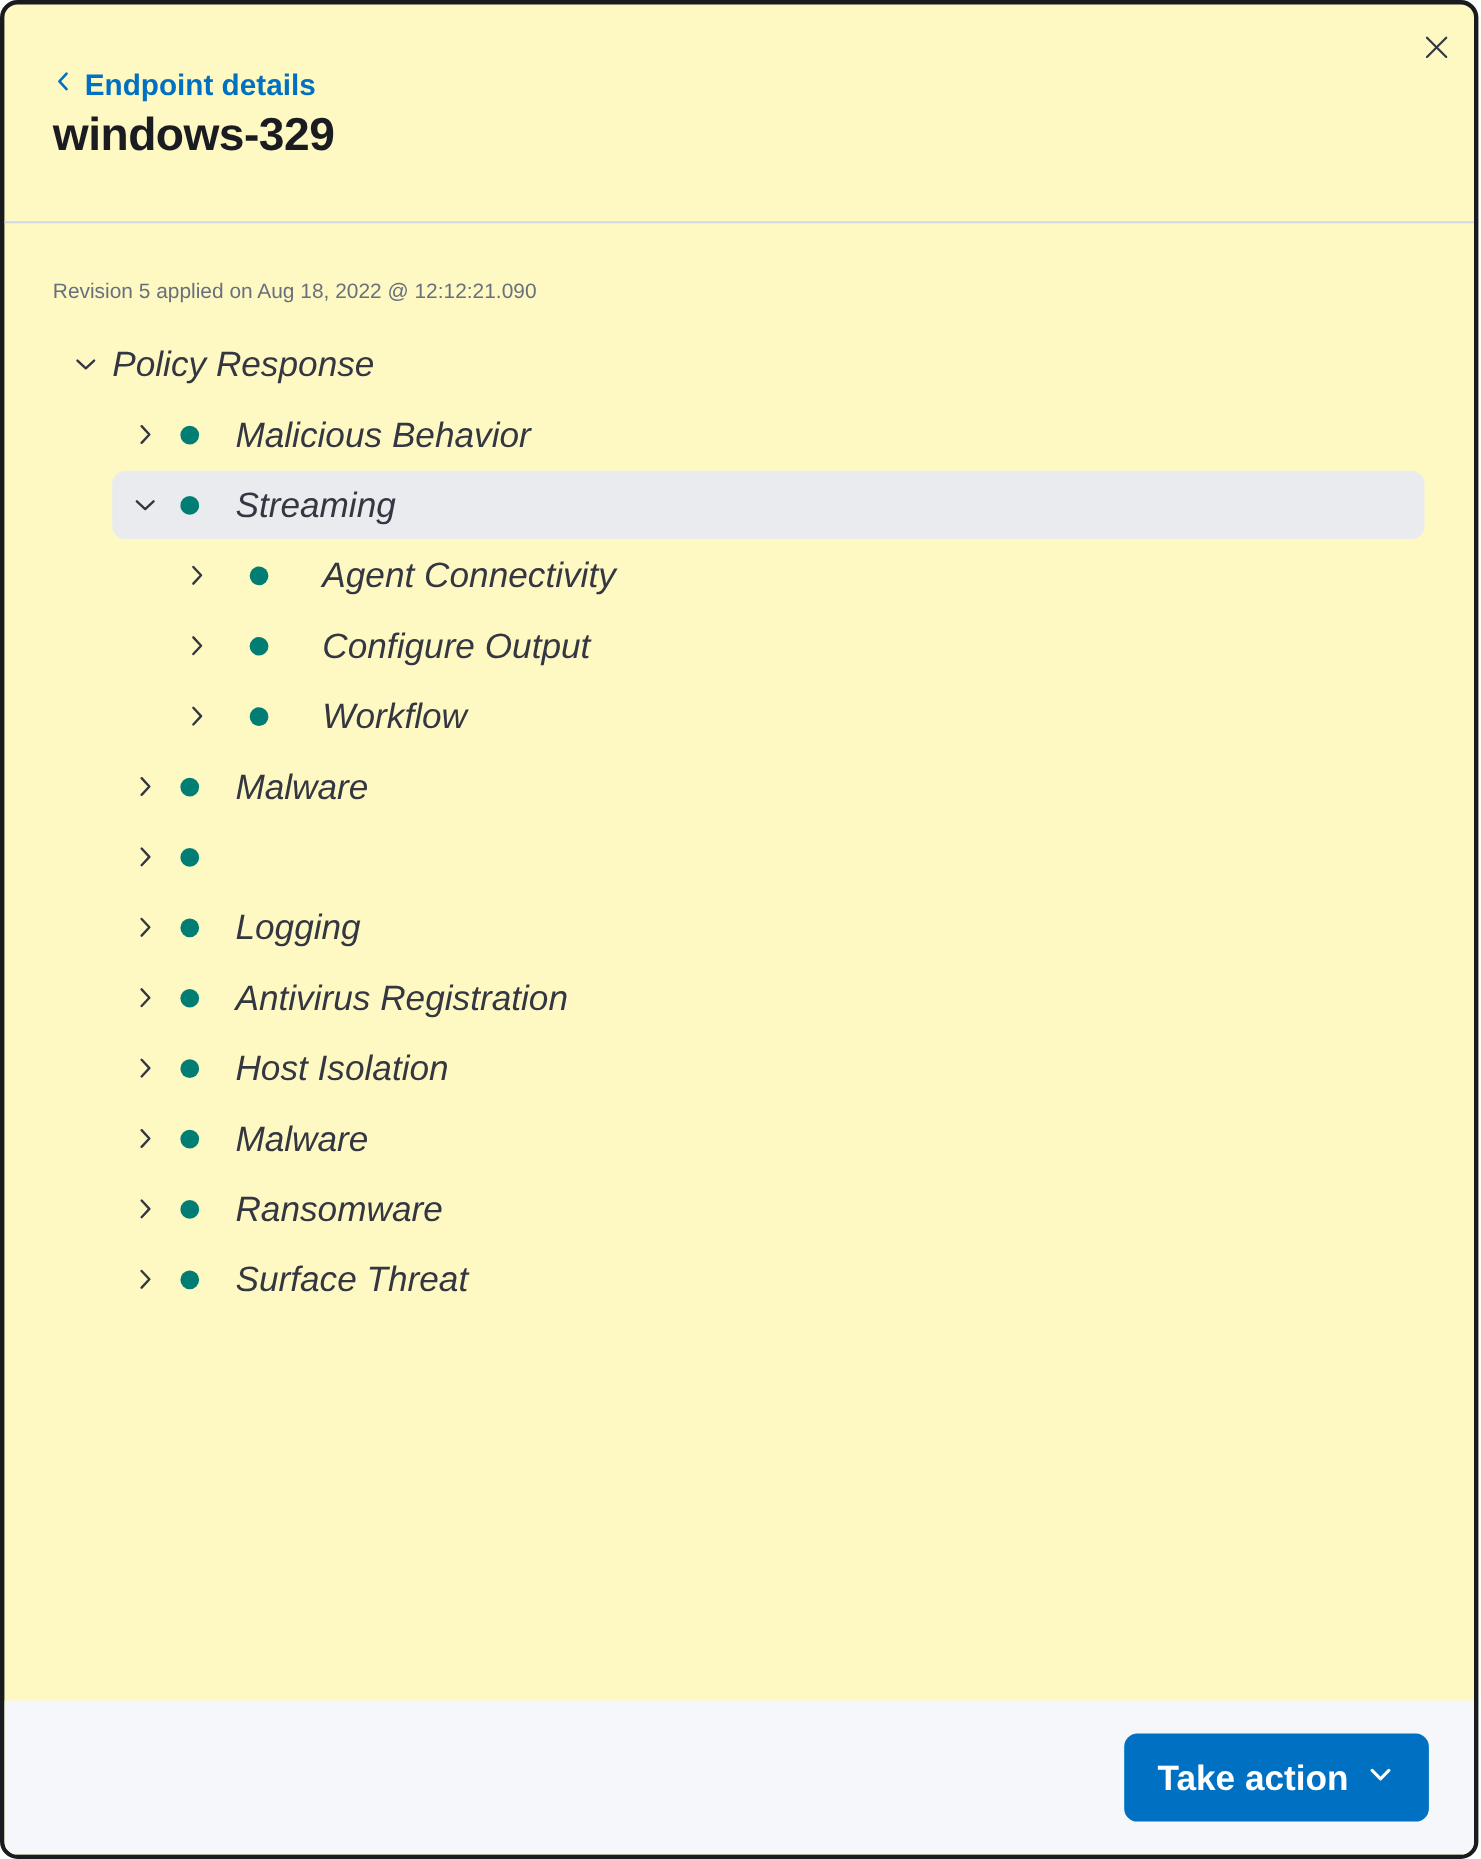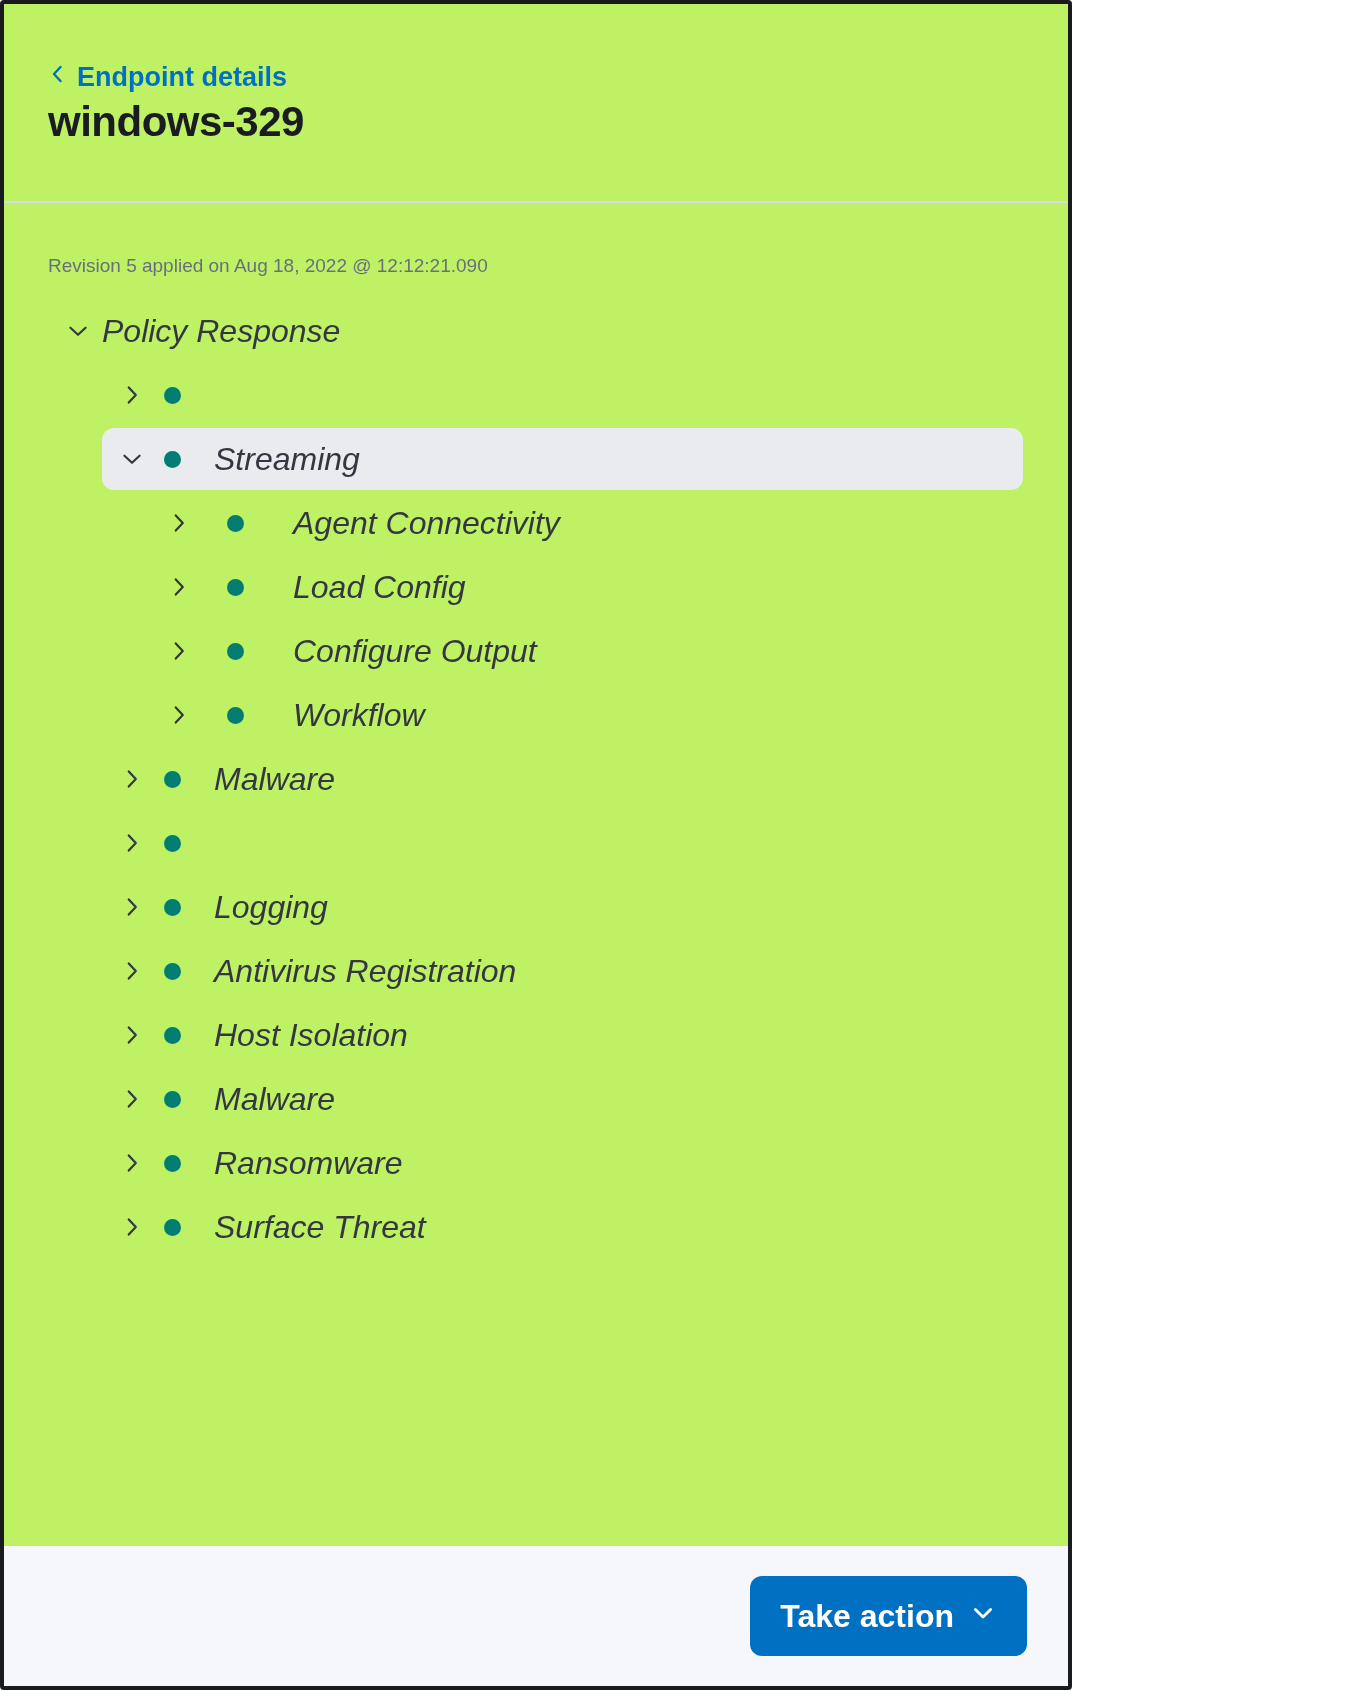--- a/index.html
+++ b/index.html
@@ -1,25 +1,25 @@
 <!DOCTYPE html>
 <html><head>
 <meta charset="utf-8">
 <style>
   * { margin: 0; padding: 0; box-sizing: border-box; }
   html, body { background: #ffffff; }
   body { font-family: "Liberation Sans", "DejaVu Sans", sans-serif; }
 
   .flyout {
     position: relative;
-    width: 1072px;
+    width: 1344px;
     height: 1690px;
-    background: #bef264;
+    background: #fef9c3;
     border: 4px solid #191b1f;
-    border-radius: 4px;
+    border-radius: 16px;
     overflow: hidden;
   }
 
   
   .close-btn {
     position: absolute;
     left: 1278px; top: 16px;
     width: 48px; height: 48px;
     display: flex; align-items: center; justify-content: center;
     background: transparent; border: none; cursor: pointer;
@@ -173,20 +173,21 @@
     </div>
 
     <div class="tree-row l1">
 
       <button class="toggle">
         <svg width="26" height="26" viewBox="0 0 24 24" fill="none" stroke="#343741" stroke-width="2" stroke-linecap="round" stroke-linejoin="round">
             <polyline points="9 5 15.5 12 9 19"></polyline>
           </svg>
       </button>
       <span class="dot"></span>
+      <span class="label">Malicious Behavior</span>
     </div>
 
     <div class="tree-row l1 selected">
       <span class="row-bg"></span>
       <button class="toggle">
         <svg width="26" height="26" viewBox="0 0 24 24" fill="none" stroke="#343741" stroke-width="2" stroke-linecap="round" stroke-linejoin="round">
             <polyline points="5 9 12 15.5 19 9"></polyline>
           </svg>
       </button>
       <span class="dot"></span>
@@ -197,30 +198,20 @@
 
       <button class="toggle">
         <svg width="26" height="26" viewBox="0 0 24 24" fill="none" stroke="#343741" stroke-width="2" stroke-linecap="round" stroke-linejoin="round">
             <polyline points="9 5 15.5 12 9 19"></polyline>
           </svg>
       </button>
       <span class="dot"></span>
       <span class="label">Agent Connectivity</span>
     </div>
 
-    <div class="tree-row l2">
-
-      <button class="toggle">
-        <svg width="26" height="26" viewBox="0 0 24 24" fill="none" stroke="#343741" stroke-width="2" stroke-linecap="round" stroke-linejoin="round">
-            <polyline points="9 5 15.5 12 9 19"></polyline>
-          </svg>
-      </button>
-      <span class="dot"></span>
-      <span class="label">Load Config</span>
-    </div>
 
     <div class="tree-row l2">
 
       <button class="toggle">
         <svg width="26" height="26" viewBox="0 0 24 24" fill="none" stroke="#343741" stroke-width="2" stroke-linecap="round" stroke-linejoin="round">
             <polyline points="9 5 15.5 12 9 19"></polyline>
           </svg>
       </button>
       <span class="dot"></span>
       <span class="label">Configure Output</span>

